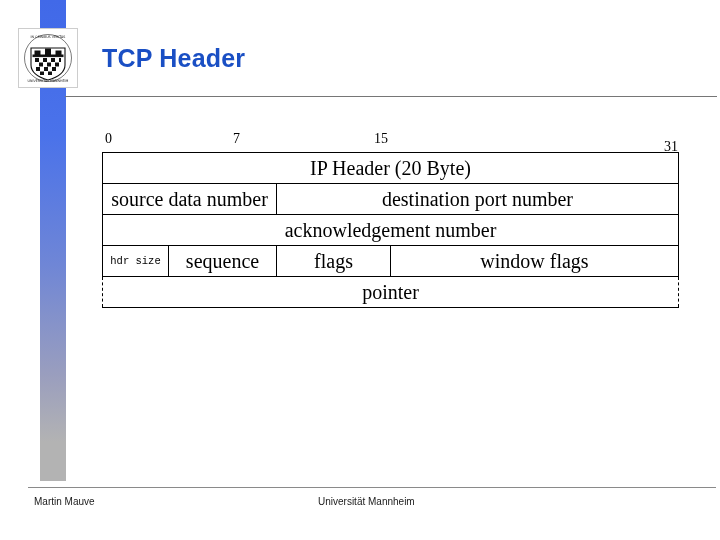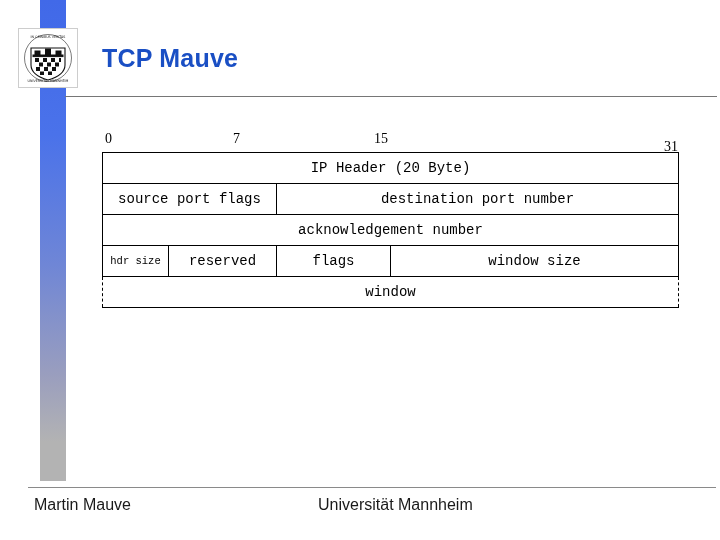--- a/index.html
+++ b/index.html
@@ -87,22 +87,22 @@
   #bit-ruler .tick.t15  { left: 272px; }
   #bit-ruler .tick.t31  { right: 0px; margin-top: 8px; }
 
   
   .hdr-table {
     width: 576px;
     border-collapse: collapse;
     table-layout: fixed;
   }
   .hdr-table td {
-    font-family: Liberation Mono, monospace;
-    font-size: 14px;
+    font-family: Liberation Serif, serif;
+    font-size: 20px;
     color: #000000;
     text-align: center;
     vertical-align: middle;
     height: 30px;
     padding: 0;
   }
   
   .solid td {
     border: 1.6px solid #000000;
   }
@@ -132,21 +132,21 @@
     position: absolute;
     left: 28px;
     top: 487px;
     width: 688px;
     height: 1px;
     background: #8a8a8a;
   }
   .footer-text {
     position: absolute;
     top: 496px;
-    font-size: 16px;
+    font-size: 10px;
     color: #1a1a1a;
     white-space: nowrap;
   }
   #footer-author { left: 34px; }
   #footer-org { left: 318px; text-align: right; }
 </style>
 </head>
 <body>
 
 <div id="side-bar"></div>
@@ -182,21 +182,21 @@
         <rect x="36" y="33.5" width="4" height="4"></rect>
       <rect x="17" y="38" width="4" height="4"></rect>
         <rect x="25" y="38" width="4" height="4"></rect>
         <rect x="33" y="38" width="4" height="4"></rect>
       <rect x="21" y="42.5" width="4" height="3.5"></rect>
         <rect x="29" y="42.5" width="4" height="3.5"></rect>
     </g>
   </svg>
 </div>
 
-<div id="slide-title">TCP Mauve</div>
+<div id="slide-title">TCP Header</div>
 <div id="title-rule"></div>
 
 <div id="diagram">
 
   <div id="bit-ruler">
     <span class="tick t0">0</span>
     <span class="tick t7">7</span>
     <span class="tick t15">15</span>
     <span class="tick t31">31</span>
   </div>
@@ -206,34 +206,34 @@
       <col style="width:66px">
         <col style="width:108px">
         <col style="width:114px">
         <col style="width:288px">
     </colgroup>
     <tbody>
       <tr class="solid">
         <td colspan="4">IP Header (20 Byte)</td>
       </tr>
       <tr class="solid">
-        <td colspan="2">source port flags</td>
+        <td colspan="2">source data number</td>
         <td colspan="2">destination port number</td>
       </tr>
       <tr class="solid">
         <td colspan="4">acknowledgement number</td>
       </tr>
       <tr class="solid">
         <td class="mono">hdr size</td>
-        <td>reserved</td>
+        <td>sequence</td>
         <td>flags</td>
-        <td>window size</td>
+        <td>window flags</td>
       </tr>
       <tr class="opt">
-        <td colspan="4">window</td>
+        <td colspan="4">pointer</td>
       </tr>
     </tbody>
   </table>
 </div>
 
 <div id="footer-rule"></div>
 <div class="footer-text" id="footer-author">Martin Mauve</div>
 <div class="footer-text" id="footer-org">Universität Mannheim</div>
 
 </body></html>

